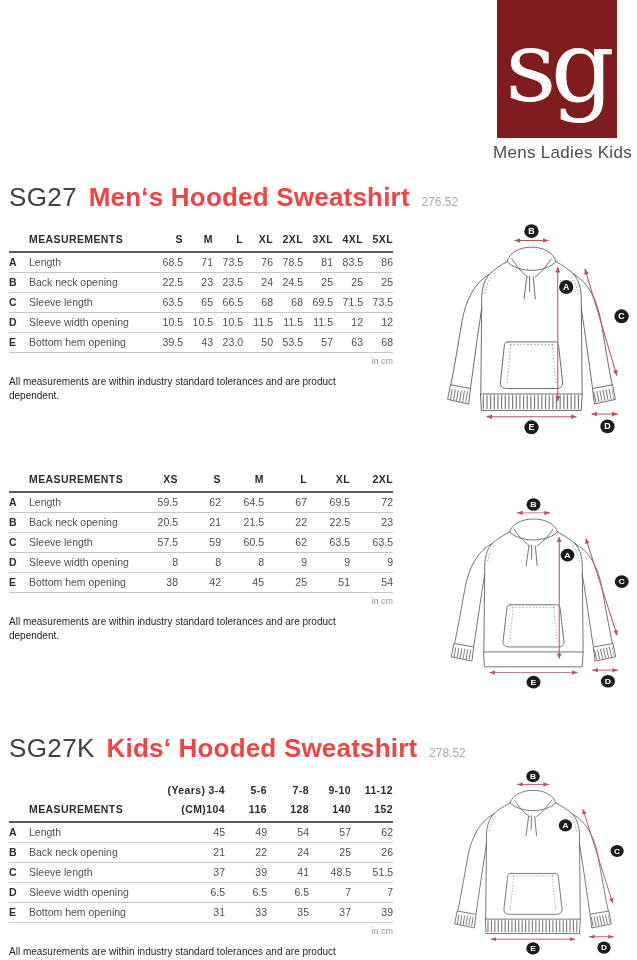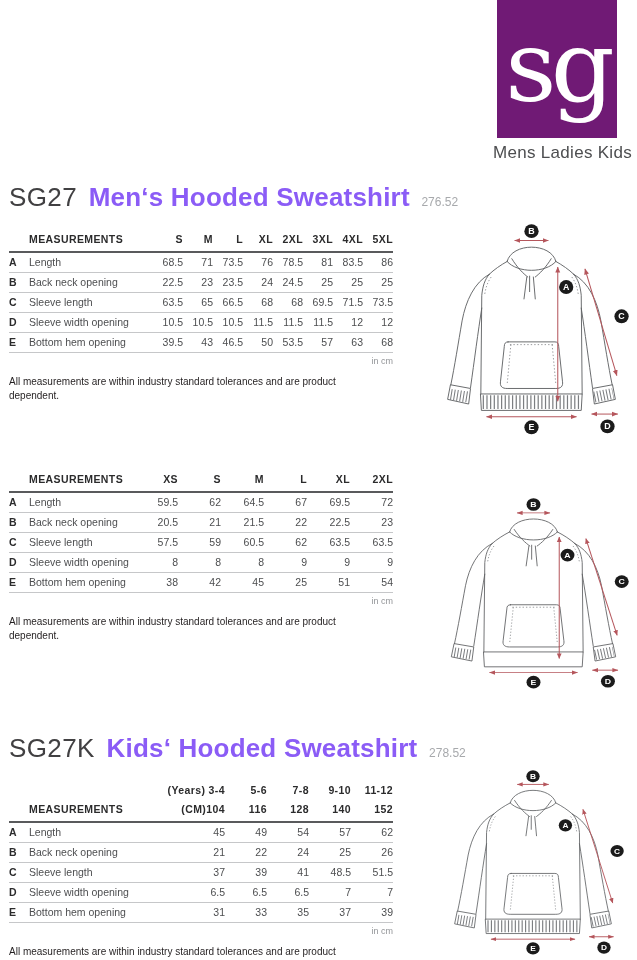--- a/index.html
+++ b/index.html
@@ -1,34 +1,34 @@
 <!DOCTYPE html>
 <html><head>
 <meta charset="utf-8">
 <style>
   html,body{margin:0;padding:0;background:#fff;}
   .page{position:relative;width:637px;height:960px;background:#fff;overflow:hidden;
         font-family:"Liberation Sans",sans-serif;color:#231f20;}
 
   
-  .logo-box{position:absolute;left:497px;top:0;width:120px;height:138px;background:#701a75;
+  .logo-box{position:absolute;left:497px;top:0;width:120px;height:138px;background:#7f1d1d;
             display:flex;align-items:center;justify-content:center;}
   .logo-text{font-family:"DejaVu Serif",serif;font-size:100px;line-height:100px;color:#fff;
              letter-spacing:-6px;transform:translateY(-2px);}
   .tagline{position:absolute;top:143px;right:5px;font-size:17px;color:#4d4e50;letter-spacing:.3px;}
 
   
   .product{position:absolute;left:9px;width:384px;}
   #sec-mens{top:183px;}
   #sec-ladies{top:456px;}
   #sec-kids{top:734px;}
 
   .ptitle{margin:0;font-weight:normal;white-space:nowrap;line-height:28px;}
   .pcode{font-size:26px;color:#414042;letter-spacing:.4px;}
-  .pname{font-size:26px;font-weight:bold;color:#8b5cf6;margin-left:5px;letter-spacing:.2px;}
+  .pname{font-size:26px;font-weight:bold;color:#ef4444;margin-left:5px;letter-spacing:.2px;}
   .pnum{font-size:12px;color:#a7a9ac;margin-left:5px;}
 
   .tablewrap{margin-top:14px;}
   .spec{width:100%;border-collapse:collapse;table-layout:fixed;color:#4d4e50;}
   .spec th,.spec td{font-size:10.5px;line-height:13px;padding:3px 0;vertical-align:bottom;white-space:nowrap;}
   .spec thead th{font-weight:bold;color:#2b2b2c;letter-spacing:.4px;text-align:left;}
   .spec thead tr:last-child th{border-bottom:2px solid #595a5c;padding-bottom:5px;}
   .spec tbody th,.spec tbody td{border-bottom:1px solid #c6c7c9;}
   .spec .c-key{width:20px;text-align:left;font-weight:bold;color:#2b2b2c;}
   .spec .c-label{text-align:left;}
@@ -136,21 +136,21 @@
               <td class="c-num">11.5</td>
               <td class="c-num">11.5</td>
               <td class="c-num">12</td>
               <td class="c-num">12</td>
             </tr>
             <tr>
               <th class="c-key">E</th>
               <td class="c-label">Bottom hem opening</td>
               <td class="c-num first">39.5</td>
               <td class="c-num">43</td>
-              <td class="c-num">46.5</td>
+              <td class="c-num">23.0</td>
               <td class="c-num">50</td>
               <td class="c-num">53.5</td>
               <td class="c-num">57</td>
               <td class="c-num">63</td>
               <td class="c-num">68</td>
             </tr>
           </tbody>
         </table>
       </div>
     <div class="unit">in cm</div>

